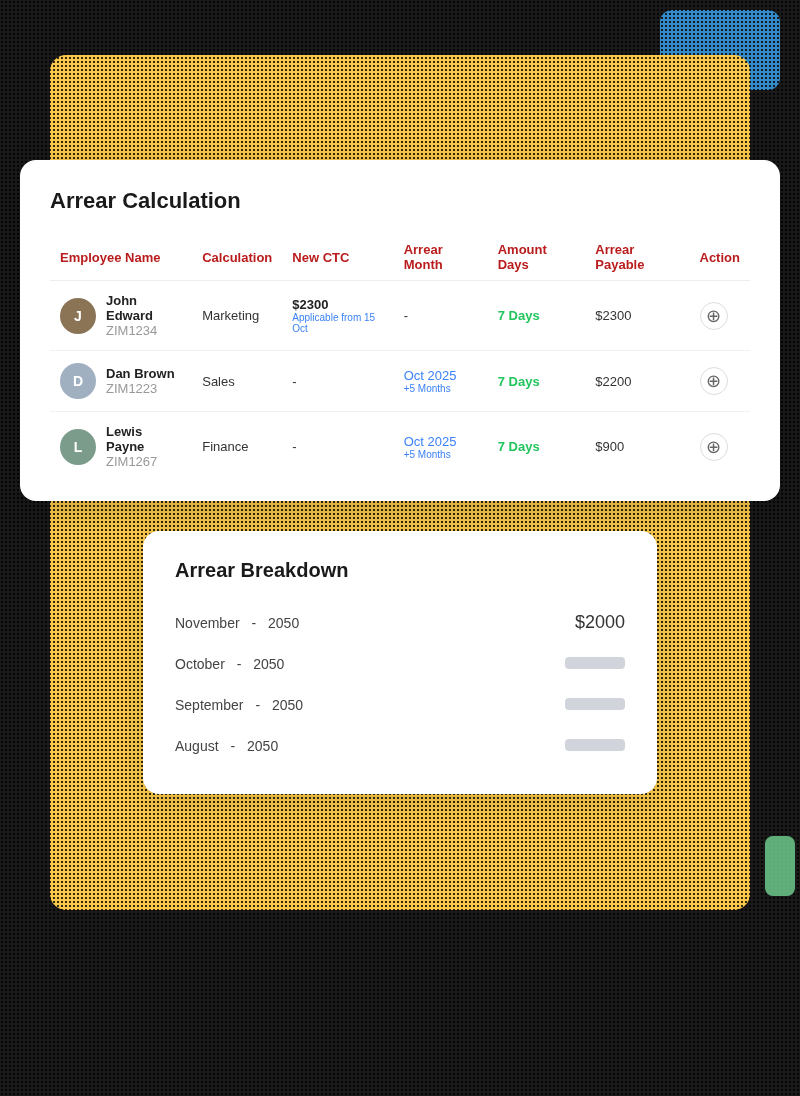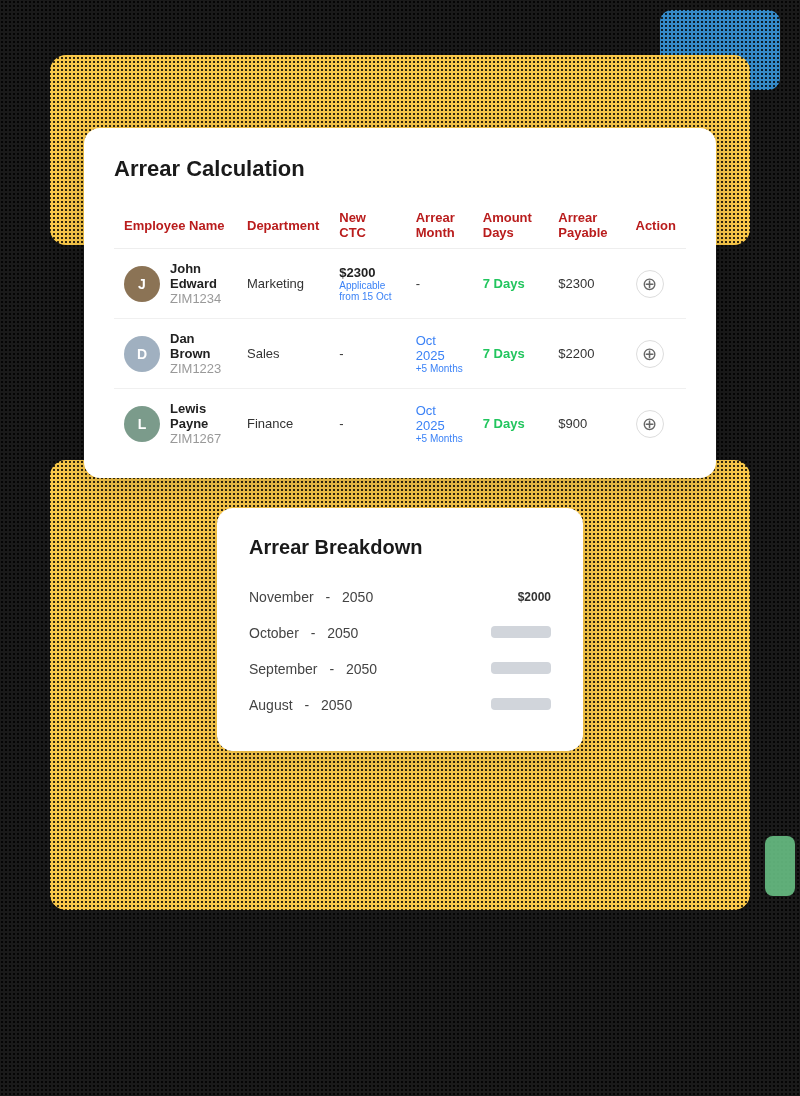--- a/index.html
+++ b/index.html
@@ -82,23 +82,23 @@
       opacity: 0.85;
     }
 
     
     .main-card {
       position: relative;
       z-index: 4;
       background: #fff;
       border-radius: 16px;
       box-shadow: 0 8px 32px rgba(0,0,0,0.18);
-      width: 632px;
+      width: 760px;
       padding: 28px 30px 20px;
-      margin-top: 88px;
+      margin-top: 120px;
     }
 
     .main-card-title {
       font-size: 22px;
       font-weight: 700;
       color: #1a1a1a;
       margin-bottom: 20px;
     }
 
     
@@ -207,21 +207,21 @@
       width: 760px;
       display: flex;
       justify-content: center;
       margin-top: 10px;
     }
 
     .breakdown-card {
       background: #fff;
       border-radius: 16px;
       box-shadow: 0 8px 32px rgba(0,0,0,0.12);
-      width: 366px;
+      width: 514px;
       padding: 28px 32px 28px;
     }
 
     .breakdown-title {
       font-size: 20px;
       font-weight: 700;
       color: #1a1a1a;
       margin-bottom: 20px;
     }
 
@@ -247,23 +247,23 @@
 
     .breakdown-month {
       font-size: 14px;
       color: #444;
       display: flex;
       align-items: center;
       gap: 4px;
     }
 
     .breakdown-amount {
-      font-size: 12px;
+      font-size: 18px;
       color: #333;
-      font-weight: 700;
+      font-weight: 400;
     }
 
     .amount-blur {
       display: inline-block;
       width: 60px;
       height: 12px;
       background: #D1D5DB;
       border-radius: 4px;
     }
   </style>
@@ -277,21 +277,21 @@
 
 <div class="page-wrapper">
 
   <div class="main-card">
     <div class="main-card-title">Arrear Calculation</div>
 
     <table class="calc-table">
       <thead>
         <tr>
           <th>Employee Name</th>
-          <th>Department</th>
+          <th>Calculation</th>
           <th>New CTC</th>
           <th>Arrear Month</th>
           <th>Amount Days</th>
           <th>Arrear Payable</th>
           <th>Action</th>
         </tr>
       </thead>
       <tbody id="calc-tbody">
       <tr>
             <td>

